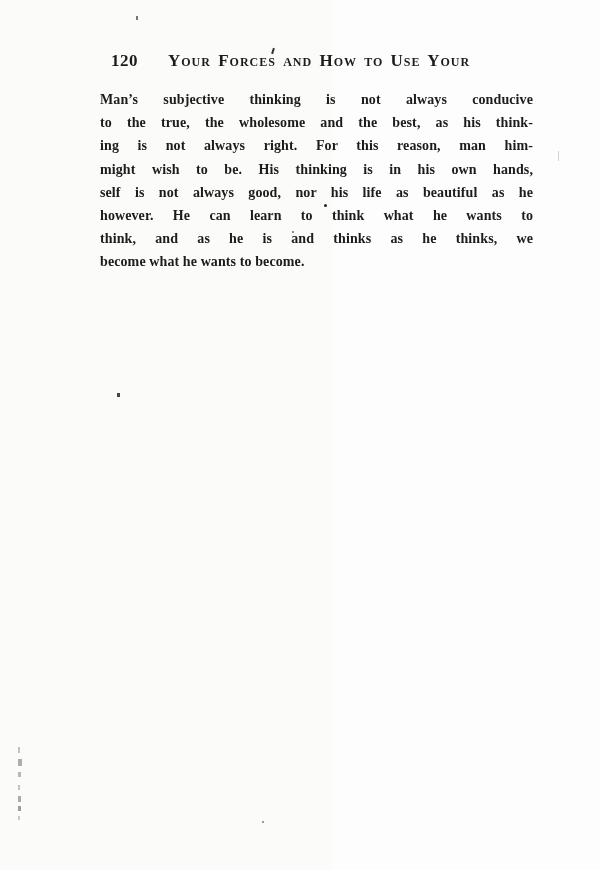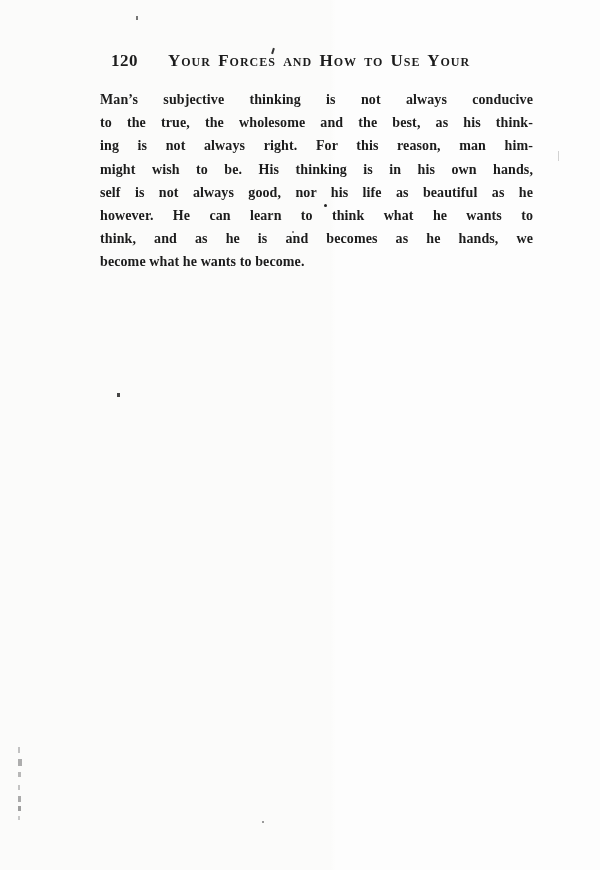--- a/index.html
+++ b/index.html
@@ -97,21 +97,21 @@
     <span class="running-title">Your Forces and How to Use Your</span>
   </div>
 
   <div class="paragraph">
     <span class="text-line">Man’s subjective thinking is not always conducive</span>
     <span class="text-line">to the true, the wholesome and the best, as his think-</span>
     <span class="text-line">ing is not always right.  For this reason, man him-</span>
     <span class="text-line">might wish to be.  His thinking is in his own hands,</span>
     <span class="text-line">self is not always good, nor his life as beautiful as he</span>
     <span class="text-line">however.  He can learn to think what he wants to</span>
-    <span class="text-line">think, and as he is and becomes as he hands, we</span>
+    <span class="text-line">think, and as he is and thinks as he thinks, we</span>
     <span class="text-line last">become what he wants to become.</span>
   </div>
 
   <div class="speck sp-top"></div>
   <div class="speck sp-title-tick"></div>
   <div class="speck sp-thinking"></div>
   <div class="speck sp-becomes"></div>
   <div class="speck sp-mid"></div>
   <div class="speck sp-bottom"></div>
   <div class="speck sp-redge"></div>

